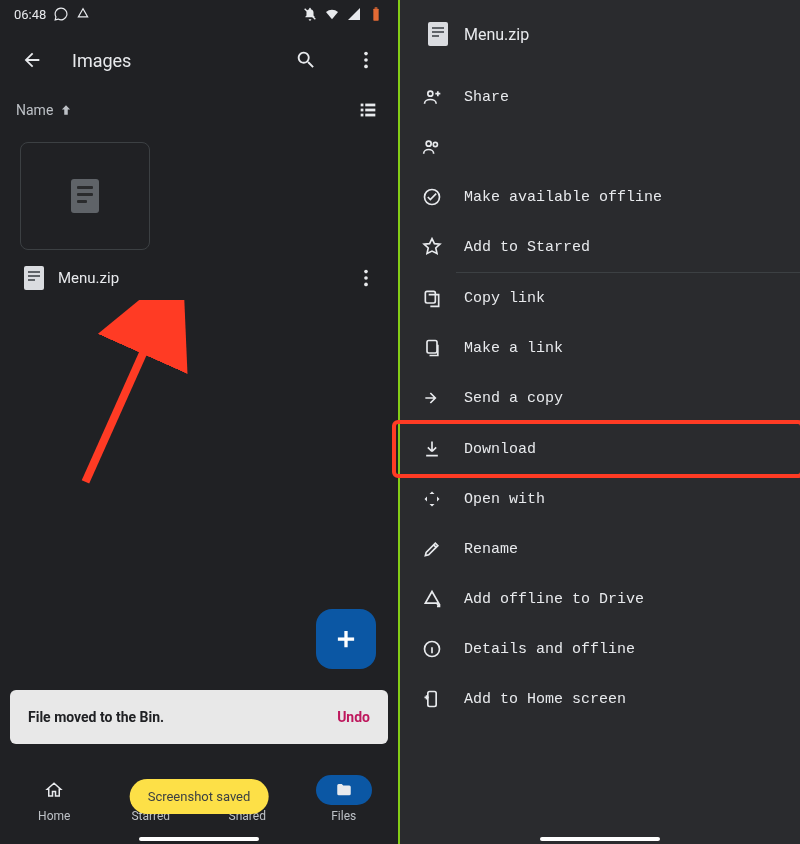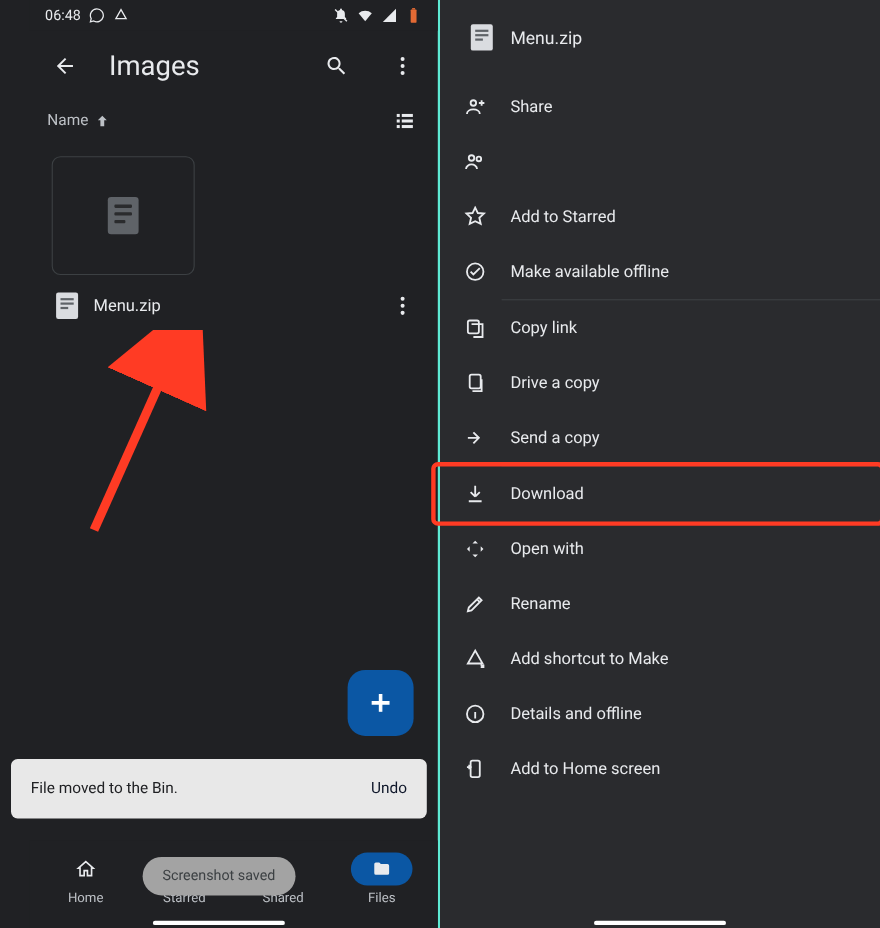--- a/index.html
+++ b/index.html
@@ -6,64 +6,64 @@
   body {
     font-family: Roboto, -apple-system, Helvetica, Arial, sans-serif;
     background: #111;
     color: #e8eaed;
     width: 800px;
     height: 844px;
     display: flex;
     overflow: hidden;
   }
   .phone { width: 400px; height: 844px; background:#202124; display:flex; flex-direction:column; position:relative; }
-  .phone.left { border-right:2px solid #5eead4;padding-left:27px; }
+  .phone.left { border-right:2px solid #84cc16; }
   
   .status { height:28px; display:flex; align-items:center; justify-content:space-between; padding:0 14px; font-size:13px; background:#202124;}
   .status .left { display:flex; align-items:center; gap:8px;}
   .status .right { display:flex; align-items:center; gap:6px;}
   .sicon { width:16px; height:16px; fill:#e8eaed; }
   .sicon.small{ width:14px; height:14px;}
   .sicon.batt { fill:#e36a34; }
   
   .appbar { height:64px; display:flex; align-items:center; padding:0 12px; gap:20px; }
-  .appbar .title { font-size:25px; font-weight:400; flex:1; }
+  .appbar .title { font-size:18px; font-weight:400; flex:1; }
   .iconbtn { width:40px; height:40px; border:none; background:none; display:flex; align-items:center; justify-content:center; cursor:pointer; }
   .iconbtn svg { width:22px; height:22px; fill:#e8eaed; }
   .sortrow { display:flex; align-items:center; justify-content:space-between; padding:4px 16px 8px; font-size:14px; color:#bdc1c6;}
   .sortrow .sort { display:flex; align-items:center; gap:6px;}
   .filearea { flex:1; padding:10px 18px; position: relative;}
   .thumb { width:130px; height:108px; border:1px solid #3c4043; border-radius:8px; display:flex; align-items:center; justify-content:center; margin-left:2px;}
   .thumb .page { width:28px; height:34px; background:#5f6368; border-radius:3px; display:flex; flex-direction:column; justify-content:flex-start; padding:7px 6px; gap:4px;}
   .thumb .page span{ height:3px; background:#2a2b2d; border-radius:1px;}
   .thumb .page span:last-child{ width:60%;}
   .filerow { display:flex; align-items:center; gap:14px; padding:14px 0; font-size:15px; color:#e8eaed; position:relative;}
   .fileicon { width:20px; height:24px; background:#dadce0; border-radius:2px; display:flex; flex-direction:column; justify-content:flex-start; padding:5px 4px; gap:2px; margin-left:6px;}
   .fileicon span{ height:2px; background:#5f6368;}
   .fileicon span:last-child{ width:60%;}
   .filerow .name { flex:1; }
   .arrow-annot { position:absolute; left:60px; top:300px; width:160px; height:200px; pointer-events:none; }
   .fab { position:absolute; right:22px; bottom:175px; width:60px; height:60px; border-radius:16px; background:#0b57a4; display:flex; align-items:center; justify-content:center; cursor:pointer; }
   .fab svg{ width:26px; height:26px; fill:#fff; stroke:#fff;}
   .snackbar { position:absolute; left:10px; right:10px; bottom:100px; height:54px; background:#e8e8e8; color:#202124; border-radius:6px; display:flex; align-items:center; padding:0 18px; font-size:14px;}
-  .snackbar .msg{ flex:1; }
-  .snackbar .action{ color:#0f172a; font-weight:400; cursor:pointer;}
-  .screenshot-pill { position:absolute; bottom:30px; left:50%; transform:translateX(-50%); background:#a3a3a3; color:#3c4043; font-size:13px; padding:10px 18px; border-radius:22px;}
+  .snackbar .msg{ flex:1;font-weight:bold; }
+  .snackbar .action{ color:#be185d; font-weight:700; cursor:pointer;}
+  .screenshot-pill { position:absolute; bottom:30px; left:50%; transform:translateX(-50%); background:#fde047; color:#3c4043; font-size:13px; padding:10px 18px; border-radius:22px;}
   .bottomnav { height:80px; display:flex; align-items:center; justify-content:space-around; padding:0 6px 10px; background:#202124;}
   .navitem { display:flex; flex-direction:column; align-items:center; gap:4px; font-size:12px; color:#bdc1c6; width:80px; cursor:pointer;}
   .navitem .pill { width:56px; height:30px; border-radius:15px; display:flex; align-items:center; justify-content:center;}
   .navitem.active .pill { background:#0b57a4; }
   .navitem svg { width:18px; height:18px; fill:#e8eaed;}
   .navhandle { position:absolute; bottom:3px; left:50%; transform:translateX(-50%); width:120px; height:4px; background:#fff; border-radius:2px;}
   
   .sheet { background:#2a2b2e; flex:1; display:flex; flex-direction:column; }
   .sheet-header { display:flex; align-items:center; gap:16px; padding:22px 22px 26px;}
   .sheet-header .name { font-size:16px; }
   .sheet .divider { height:1px; background:#3c4043; margin-left:56px;}
-  .mitem { display:flex; align-items:center; gap:22px; padding:15px 22px; font-size:15px; color:#e8eaed; cursor:pointer; position:relative;}
+  .mitem { display:flex; align-items:center; gap:22px; padding:15px 22px; font-size:15px; color:#e8eaed; cursor:pointer; position:relative;font-family:Liberation Mono, monospace;}
   .mitem svg, .mitem .micon { width:20px; height:20px; fill:#e8eaed; flex-shrink:0;}
   .highlight-box { border:4px solid #ff3b24; border-radius:6px; position:absolute; left:-8px; right:-56px; top:-4px; bottom:-4px; pointer-events:none;}
 </style>
 </head>
 <body>
 
 <div class="phone left">
   <div class="status">
     <div class="left">
       <span>06:48</span>
@@ -241,45 +241,45 @@
     </div>
     <div class="mitem">
       <svg viewBox="0 0 24 24">
           <circle cx="8" cy="8" r="3" fill="none" stroke="#e8eaed" stroke-width="2"></circle>
           <circle cx="16" cy="9" r="2.5" fill="none" stroke="#e8eaed" stroke-width="2"></circle>
           <path d="M2 20c0-3 3-5 6-5s6 2 6 5" fill="none" stroke="#e8eaed" stroke-width="2"></path>
         </svg>
     </div>
     <div class="mitem">
       <svg viewBox="0 0 24 24">
-          <path d="M12 2l2.9 6 6.6.6-5 4.6 1.5 6.5L12 16.9 6 19.7l1.5-6.5-5-4.6 6.6-.6z" fill="none" stroke="#e8eaed" stroke-width="2"></path>
-        </svg>
-      <span>Add to Starred</span>
-    </div>
-    <div class="mitem">
-      <svg viewBox="0 0 24 24">
           <circle cx="12" cy="12" r="9" fill="none" stroke="#e8eaed" stroke-width="2"></circle>
           <path d="M7 12l3 3 7-7" fill="none" stroke="#e8eaed" stroke-width="2"></path>
         </svg>
       <span>Make available offline</span>
     </div>
+    <div class="mitem">
+      <svg viewBox="0 0 24 24">
+          <path d="M12 2l2.9 6 6.6.6-5 4.6 1.5 6.5L12 16.9 6 19.7l1.5-6.5-5-4.6 6.6-.6z" fill="none" stroke="#e8eaed" stroke-width="2"></path>
+        </svg>
+      <span>Add to Starred</span>
+    </div>
     <div class="divider"></div>
     <div class="mitem">
       <svg viewBox="0 0 24 24">
           <rect x="4" y="4" width="12" height="14" rx="2" fill="none" stroke="#e8eaed" stroke-width="2"></rect>
           <path d="M8 8h12v14H10" fill="none" stroke="#e8eaed" stroke-width="2"></path>
         </svg>
       <span>Copy link</span>
     </div>
     <div class="mitem">
       <svg viewBox="0 0 24 24">
           <rect x="6" y="3" width="12" height="15" rx="2" fill="none" stroke="#e8eaed" stroke-width="2"></rect>
           <path d="M9 21h10V8" fill="none" stroke="#e8eaed" stroke-width="2"></path>
         </svg>
-      <span>Drive a copy</span>
+      <span>Make a link</span>
     </div>
     <div class="mitem">
       <svg viewBox="0 0 24 24">
           <path d="M4 12h12M10 6l6 6-6 6" fill="none" stroke="#e8eaed" stroke-width="2"></path>
         </svg>
       <span>Send a copy</span>
     </div>
     <div class="divider"></div>
     <div class="mitem" style="position:relative;margin:0 52px 0 0;">
       <svg viewBox="0 0 24 24">
@@ -298,21 +298,21 @@
       <svg viewBox="0 0 24 24">
           <path d="M4 20l1-4L16 5l3 3L8 19zM14 7l3 3" fill="none" stroke="#e8eaed" stroke-width="2"></path>
         </svg>
       <span>Rename</span>
     </div>
     <div class="mitem">
       <svg viewBox="0 0 24 24">
           <path d="M12 3 4 17h16z" fill="none" stroke="#e8eaed" stroke-width="2"></path>
           <path d="M18 18l3 3M21 18v3h-3" fill="none" stroke="#e8eaed" stroke-width="2"></path>
         </svg>
-      <span>Add shortcut to Make</span>
+      <span>Add offline to Drive</span>
     </div>
     <div class="mitem">
       <svg viewBox="0 0 24 24">
           <circle cx="12" cy="12" r="9" fill="none" stroke="#e8eaed" stroke-width="2"></circle>
           <path d="M12 8h.01M11 11h1v5h1" fill="none" stroke="#e8eaed" stroke-width="2"></path>
         </svg>
       <span>Details and offline</span>
     </div>
     <div class="mitem">
       <svg viewBox="0 0 24 24">

